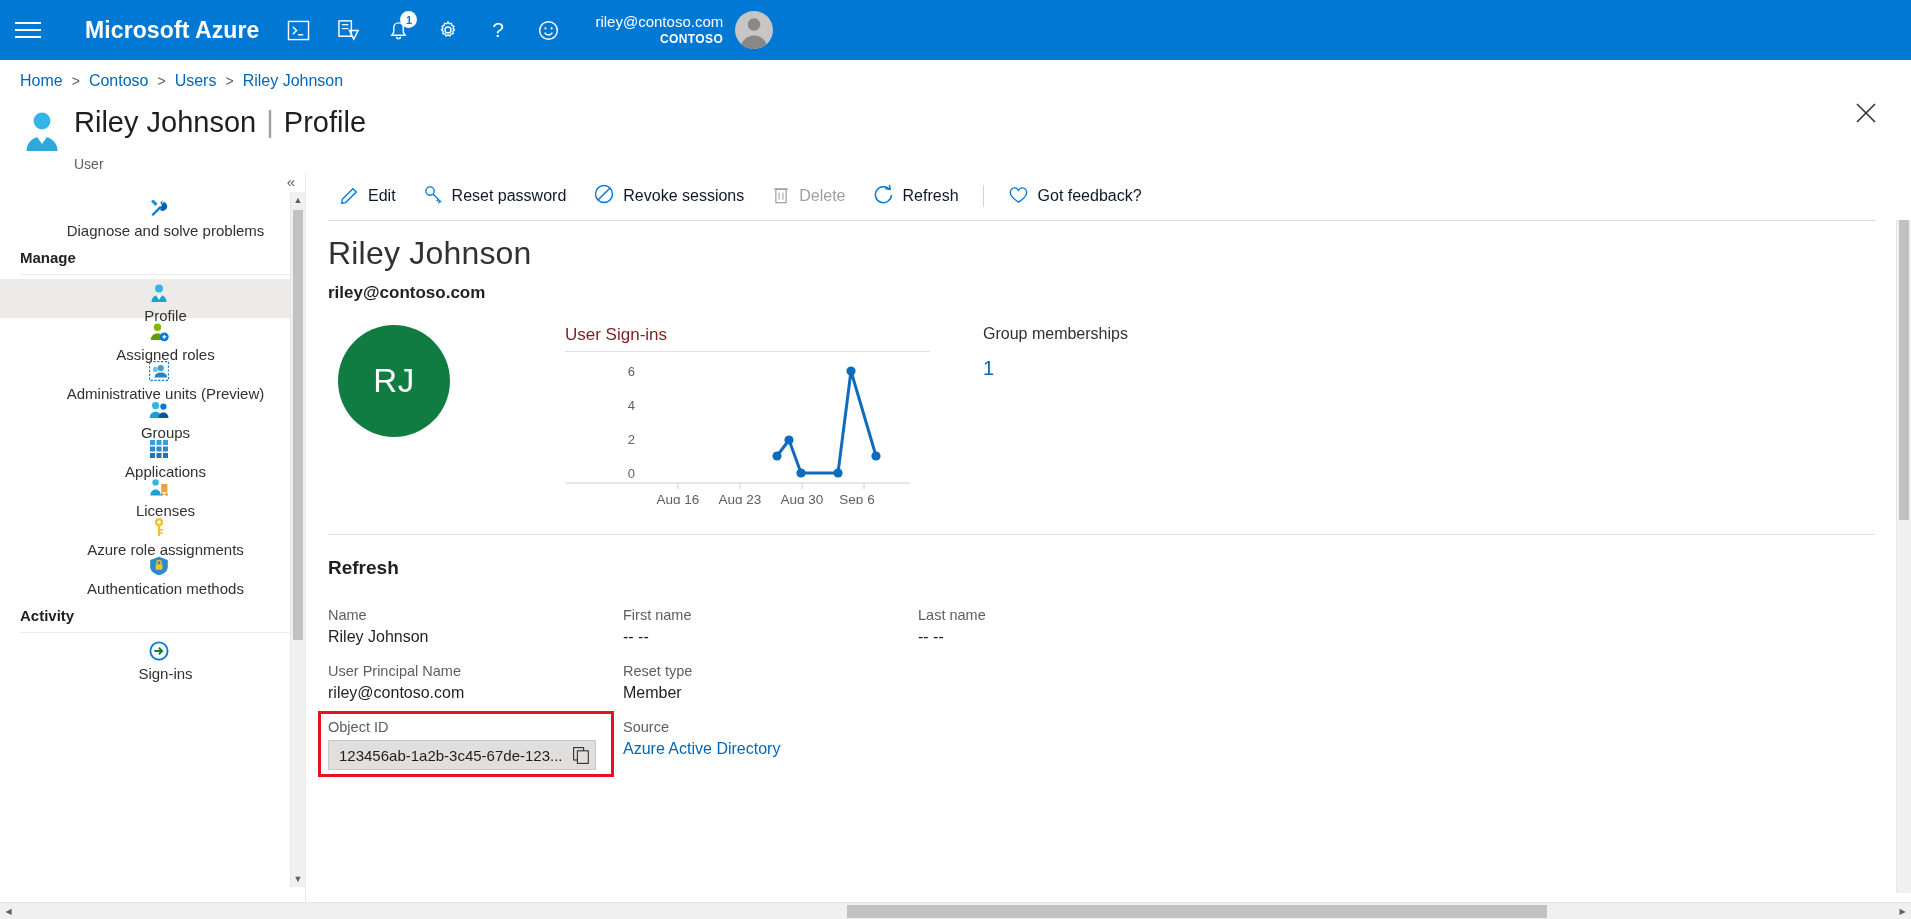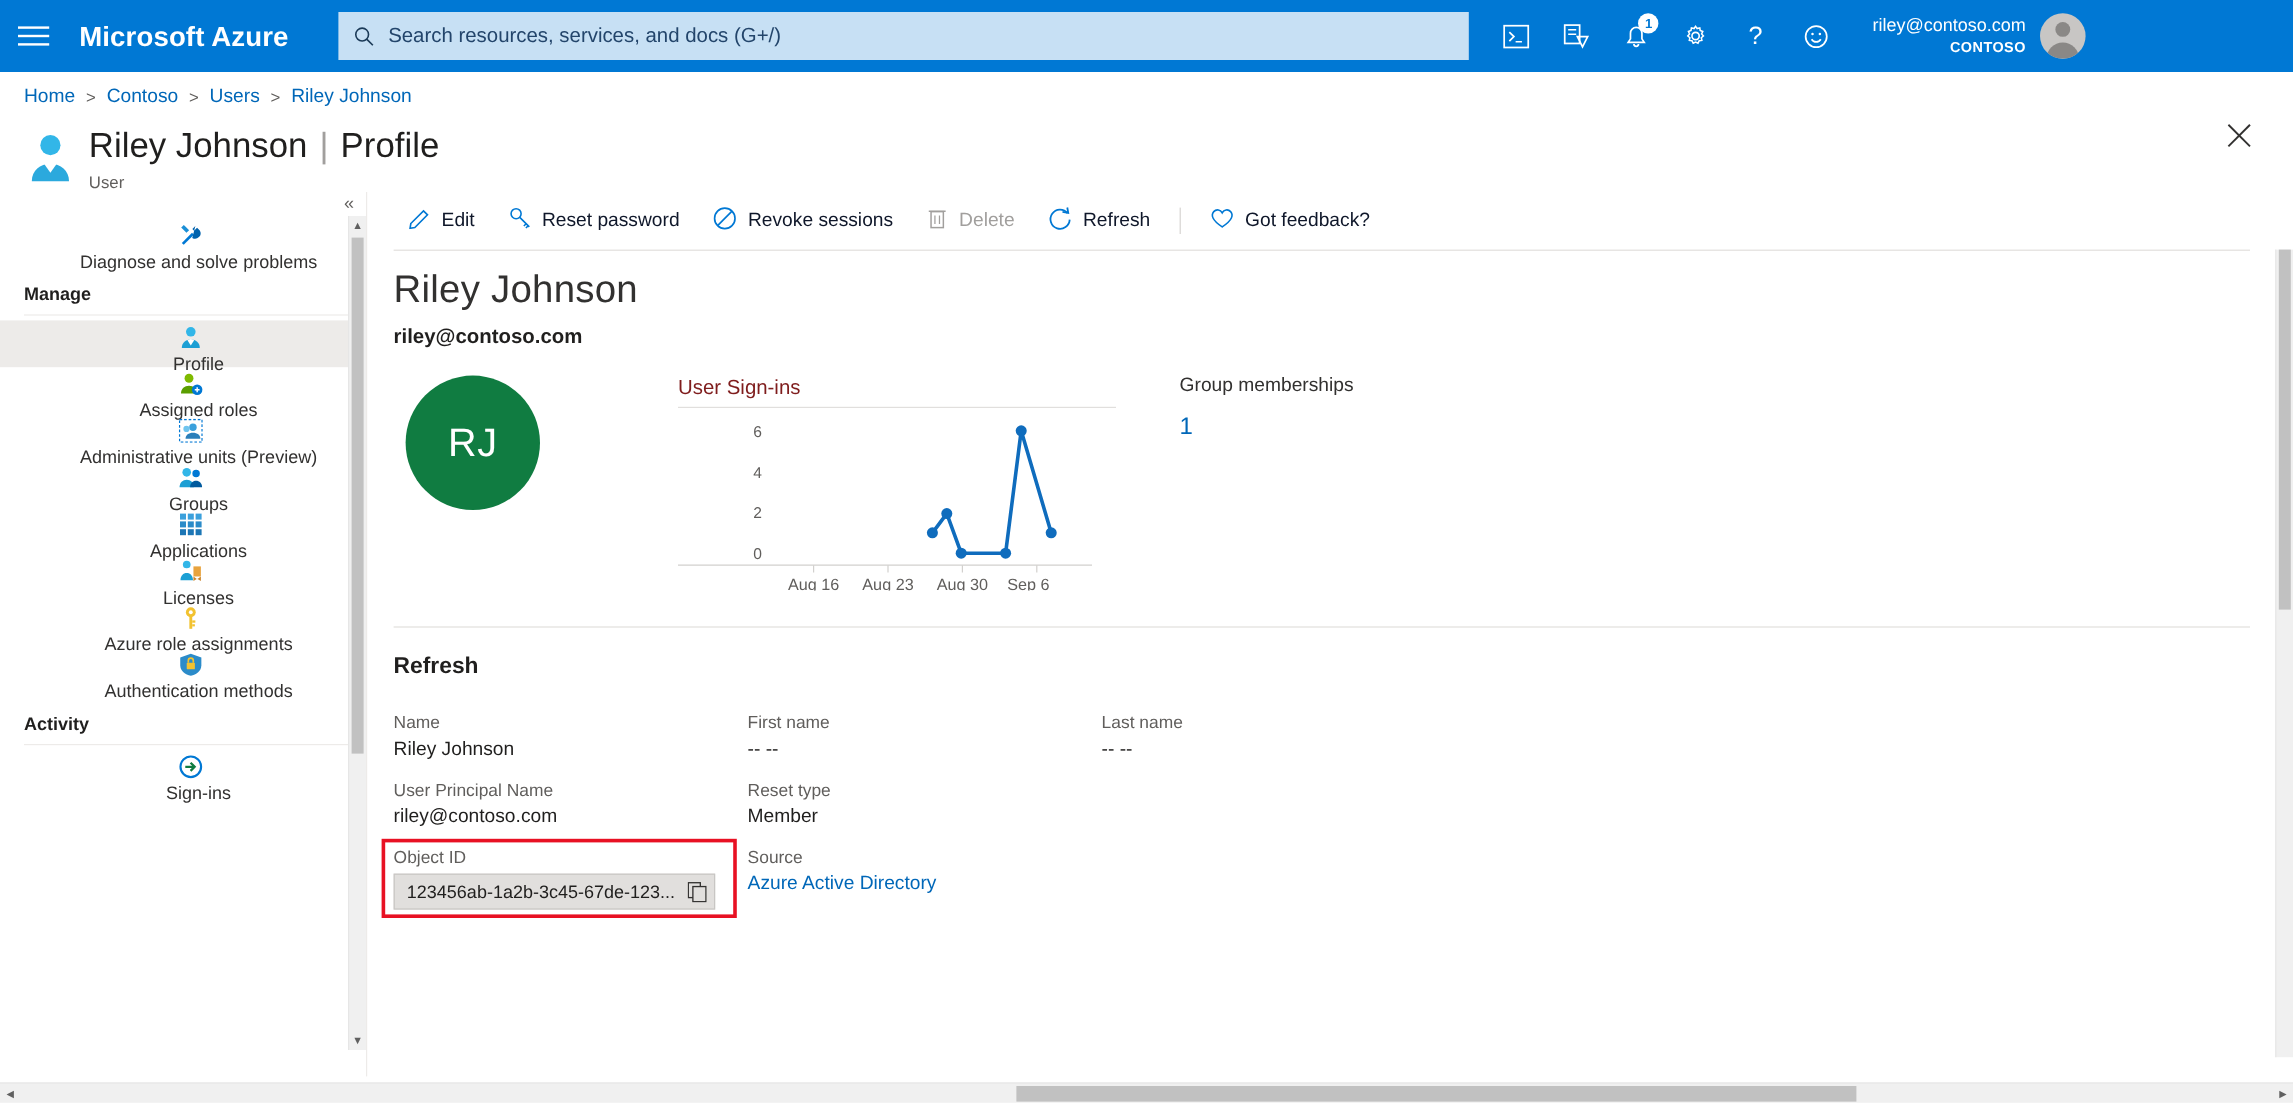--- a/index.html
+++ b/index.html
@@ -29,21 +29,21 @@
   }
   .hamburger .bars { width: 26px; }
   .hamburger .bars span {
     display: block; height: 2px; background: #fff; margin: 5px 0; border-radius: 0;
   }
   .brand {
     color: #ffffff;
     font-size: 23px;
     font-weight: 600;
     letter-spacing: .1px;
-    margin-left: 10px;
+    margin-left: 29px;
     white-space: nowrap;
     cursor: pointer;
   }
   .searchbox {
     margin-left: 42px;
     flex: 0 0 942px;
     height: 40px;
     background: #c7e0f4;
     display: flex;
     align-items: center;
@@ -109,21 +109,21 @@
     padding: 14px 0 0 22px;
     position: relative;
   }
   .pagehead .icon-wrap { width: 46px; padding-top: 4px; }
   .pagehead .titles { margin-left: 6px; }
   .pagehead h1 {
     font-size: 29px; font-weight: 400; color: #201f1e; line-height: 1.15;
     white-space: nowrap;
   }
   .pagehead h1 .sepbar { color:#a19f9d; font-weight: 300; padding: 0 2px; }
-  .pagehead .subtitle { font-size: 14px; color: #605e5c; margin-top: 5px; }
+  .pagehead .subtitle { font-size: 14px; color: #605e5c; margin-top: 17px; }
   .closebtn {
     position: absolute; right: 28px; top: 4px;
     width: 34px; height: 34px;
     display:flex; align-items:center; justify-content:center;
     cursor: pointer;
   }
 
   
   .body-split { display: flex; height: 737px; }
 
@@ -313,29 +313,20 @@
 <div class="topbar">
   <div class="hamburger">
     <div class="bars">
         <span></span>
         <span></span>
         <span></span>
       </div>
   </div>
   <div class="brand">Microsoft Azure</div>
 
-  <div class="searchbox">
-    <span class="mag">
-      <svg width="19" height="19" viewBox="0 0 20 20">
-          <circle cx="8.2" cy="8.2" r="5.6" fill="none" stroke="#1b3a57" stroke-width="1.4"></circle>
-          <line x1="12.4" y1="12.4" x2="17.6" y2="17.6" stroke="#1b3a57" stroke-width="1.4"></line>
-        </svg>
-    </span>
-    <input type="text" placeholder="Search resources, services, and docs (G+/)" style="">
-  </div>
 
   <div class="topicons">
     <div class="ticon">
       <svg width="23" height="21" viewBox="0 0 24 22">
           <rect x="1.5" y="1.5" width="21" height="19" fill="none" stroke="#fff" stroke-width="1.5"></rect>
           <polyline points="6,7 10,11 6,15" fill="none" stroke="#fff" stroke-width="1.5"></polyline>
           <line x1="11.5" y1="15.5" x2="17" y2="15.5" stroke="#fff" stroke-width="1.5"></line>
         </svg>
     </div>
     <div class="ticon">

